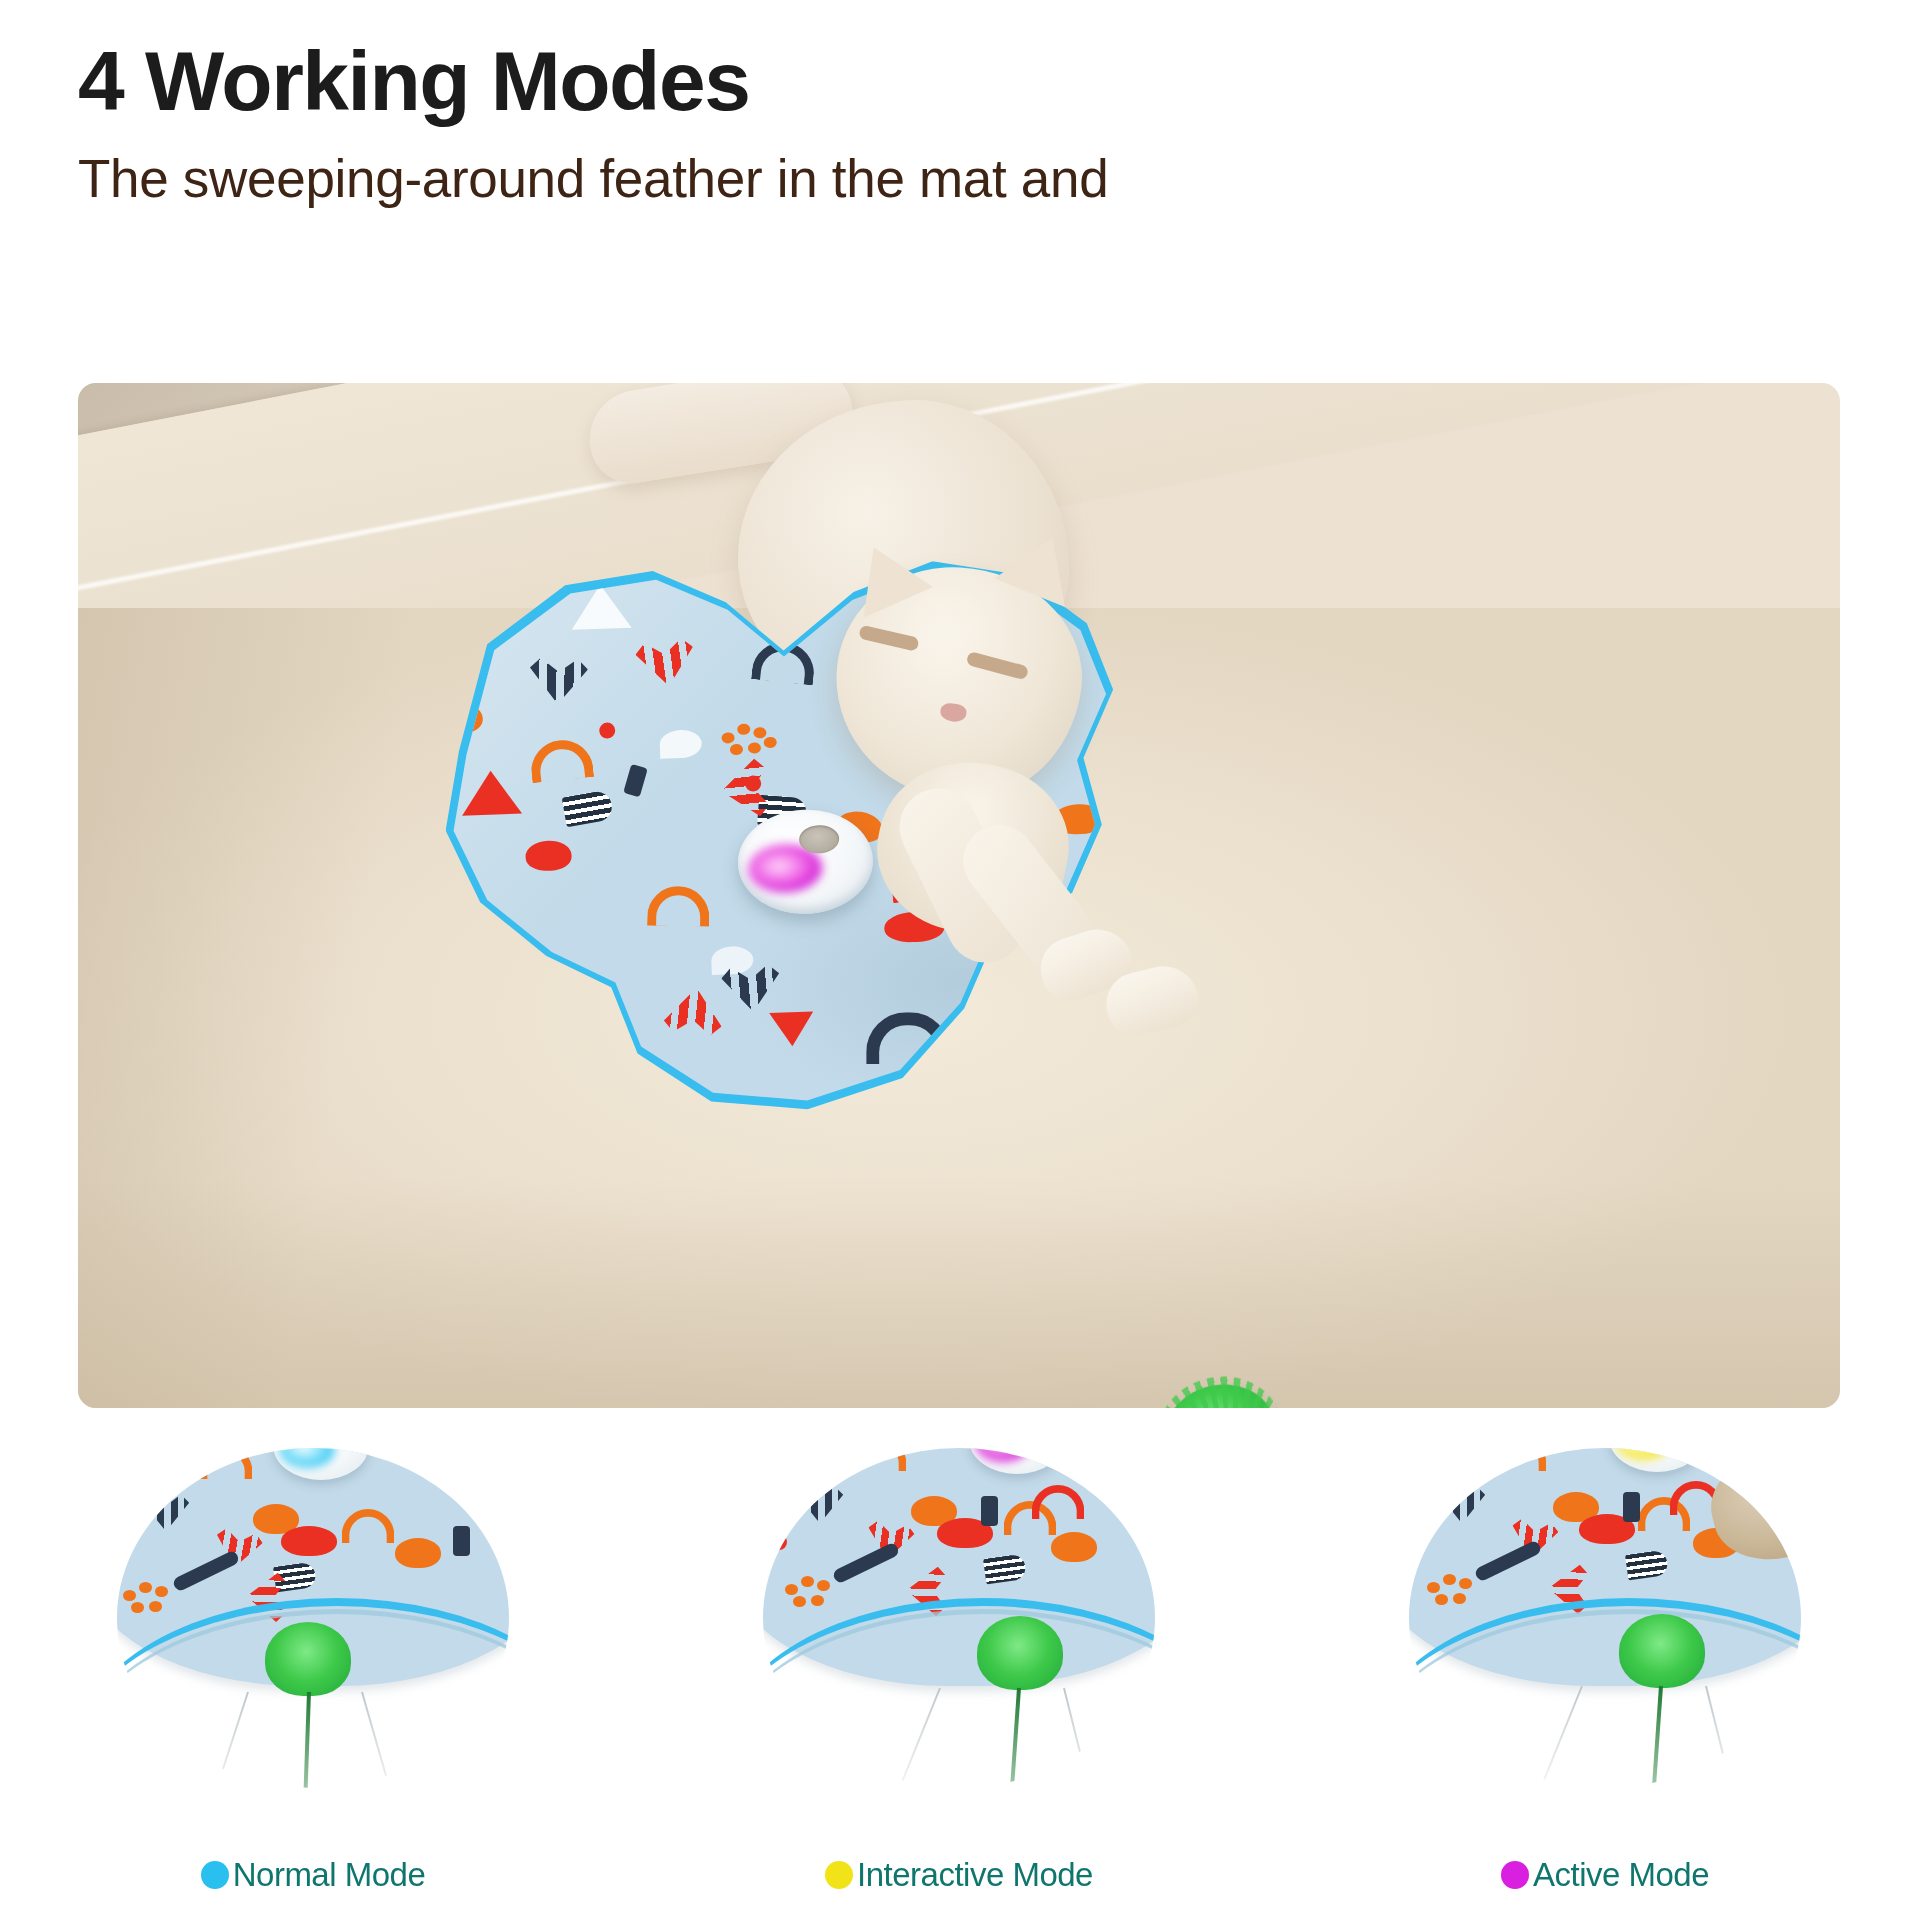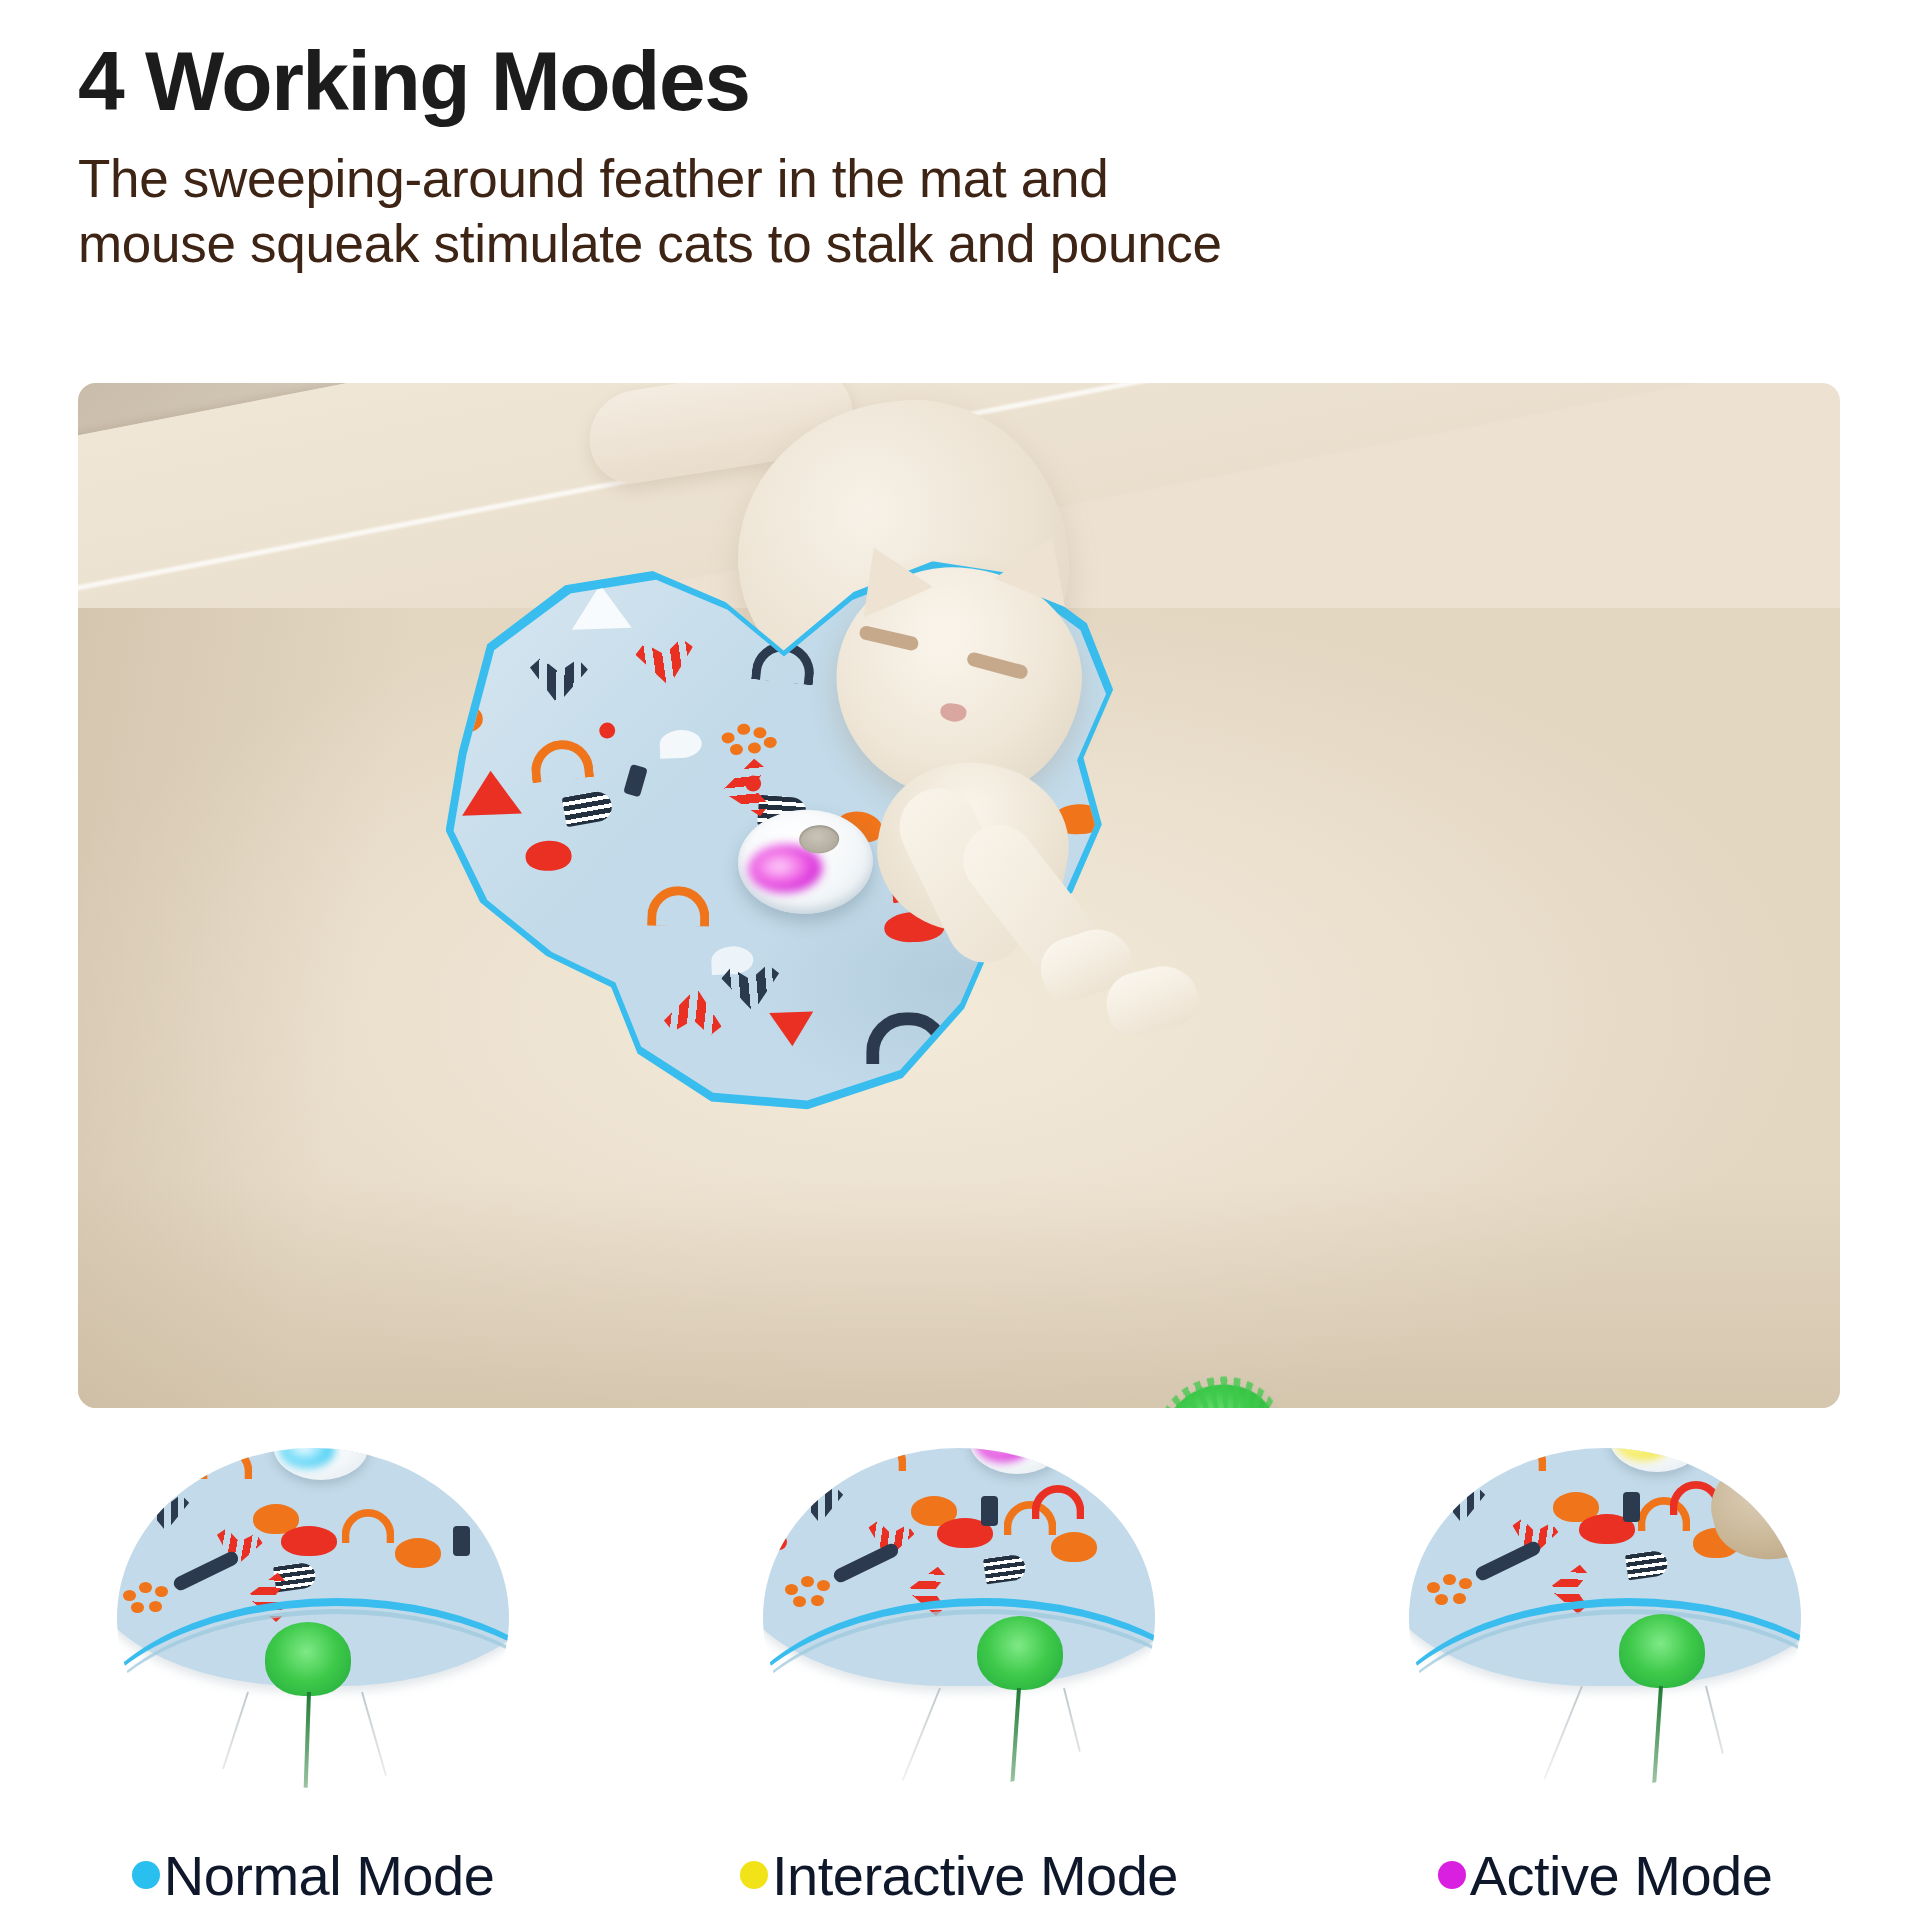--- a/index.html
+++ b/index.html
@@ -300,34 +300,33 @@
   .legend {
     position:absolute; left:78px; top:1845px; width:1762px; height:60px;
     display:flex;
   }
   .lg-item { display:flex; align-items:center; }
   .lg-item.i1 { width:470px; justify-content:center; }
   .lg-item.i2 { width:470px; justify-content:center; margin-left:176px; }
   .lg-item.i3 { width:470px; justify-content:center; margin-left:176px; }
   .lg-dot { width:28px; height:28px; border-radius:50%; flex:0 0 auto; }
   .lg-label {
-    font-size:56px; color:#0f172a; letter-spacing:-0.5px;
+    font-size:33px; color:#0f766e; letter-spacing:-0.5px;
     margin-left:4px; white-space:nowrap;
   }
 </style>
 </head>
 <body>
 
 <div class="page">
 
   <div class="hdr">
     <div class="title">4 Working Modes</div>
     <div class="subtitle">
       <span class="ln">The sweeping-around feather in the mat and</span>
-      <span class="ln">mouse squeak stimulate cats to stalk and pounce</span>
     </div>
   </div>
 
   <div class="hero">
     <div class="floor-wood"></div>
     <div class="rug-top"></div>
     <div class="rug-seam"></div>
     <div class="rug-main"></div>
     <div class="rug-shadow-l"></div>
     <div class="rug-shadow-b"></div>

